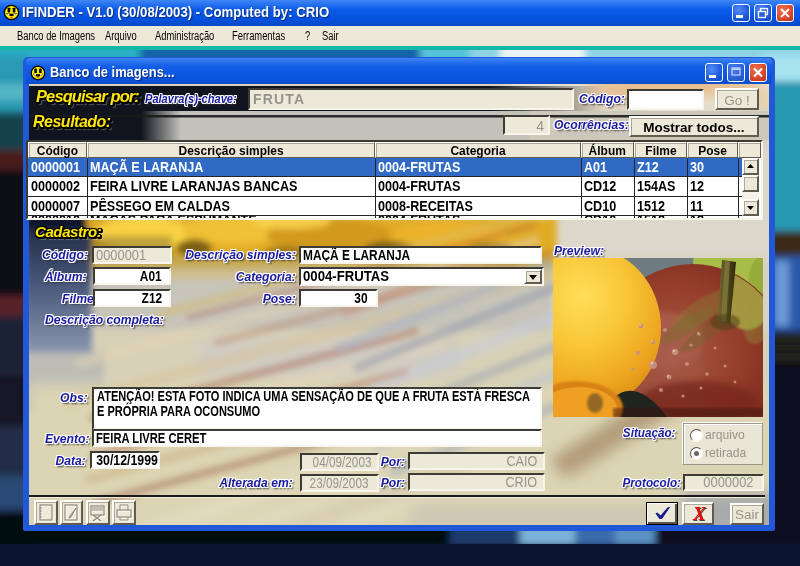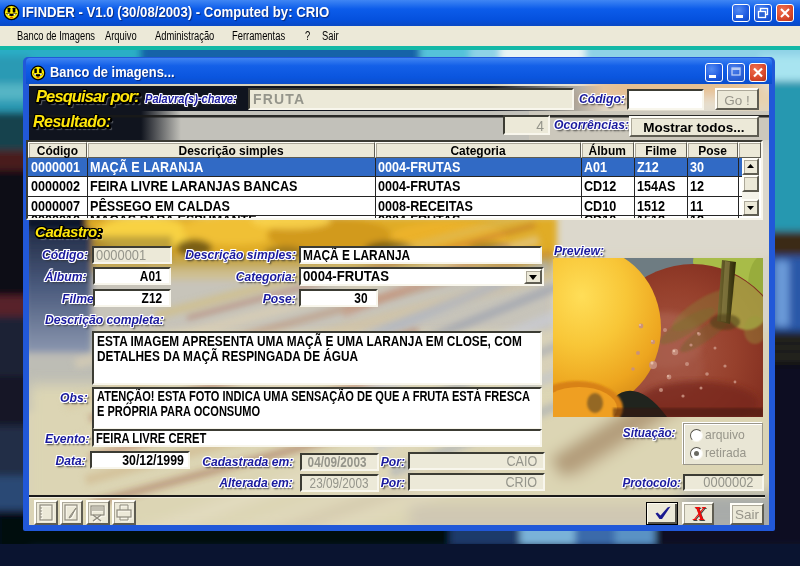--- a/index.html
+++ b/index.html
@@ -336,29 +336,27 @@
 <div class="fld" style="left:299px;top:267px;width:245px;height:19px;padding:0 2px;line-height:15px;"><span class="sx" style="transform:scaleX(0.94)">0004-FRUTAS</span>
   <div class="btn" style="right:0px;top:0px;width:18px;height:15px;padding:0;"><svg width="14" height="13">
           <path d="M7 9 L11 4 L3 4 Z" fill="#000"></path>
         </svg></div>
 </div>
 <div class="blab rlab" style="left:20px;top:291px;width:78px;"><span style="display:inline-block;transform:scaleX(0.9);transform-origin:100% 50%">Filme:</span></div>
 <div class="fld" style="left:93px;top:289px;width:78px;height:18px;padding:0 7px;line-height:14px;text-align:right;"><span class="sxr">Z12</span></div>
 <div class="blab rlab" style="left:216px;top:291px;width:80px;"><span style="display:inline-block;transform:scaleX(0.9);transform-origin:100% 50%">Pose:</span></div>
 <div class="fld" style="left:299px;top:289px;width:79px;height:18px;padding:0 8px;line-height:14px;text-align:right;"><span class="sxr">30</span></div>
 <div class="blab" style="left:45px;top:312px;"><span style="display:inline-block;transform:scaleX(0.9);transform-origin:0 50%">Descrição completa:</span></div>
-<div class="fld" style="left:92px;top:331px;width:450px;height:54px;padding:1px 3px;line-height:15px;"><span class="sx" style="transform:scaleX(0.845)">ESTA IMAGEM APRESENTA UMA MAÇÃ E UMA LARANJA EM CLOSE, COM<br>DETALHES DA MAÇÃ RESPINGADA DE ÁGUA</span></div>
 <div class="blab rlab" style="left:18px;top:390px;width:70px;"><span style="display:inline-block;transform:scaleX(0.9);transform-origin:100% 50%">Obs:</span></div>
 <div class="fld" style="left:92px;top:387px;width:450px;height:43px;padding:0px 3px;line-height:15px;"><span class="sx" style="transform:scaleX(0.79)">ATENÇÃO! ESTA FOTO INDICA UMA SENSAÇÃO DE QUE A FRUTA ESTÁ FRESCA<br>E PRÓPRIA PARA OCONSUMO</span></div>
 <div class="blab rlab" style="left:15px;top:431px;width:75px;"><span style="display:inline-block;transform:scaleX(0.9);transform-origin:100% 50%">Evento:</span></div>
 <div class="fld" style="left:92px;top:429px;width:450px;height:18px;padding:0 2px;line-height:14px;"><span class="sx" style="transform:scaleX(0.8)">FEIRA LIVRE CERET</span></div>
 <div class="blab rlab" style="left:16px;top:453px;width:70px;"><span style="display:inline-block;transform:scaleX(0.9);transform-origin:100% 50%">Data:</span></div>
-<div class="fld" style="left:90px;top:451px;width:100px;height:18px;line-height:14px;text-align:right;"><span class="sxc">30/12/1999</span></div>
-<div class="blab rlab" style="left:168px;top:454px;width:125px;"><span style="display:inline-block;transform:scaleX(0.9);transform-origin:100% 50%">Cadastrada em:</span></div>
-<div class="fld dis" style="left:300px;top:453px;width:79px;height:18px;line-height:14px;text-align:left;font-weight:bold;"><span class="sxc" style="transform:scaleX(0.84)">04/09/2003</span></div>
+<div class="fld" style="left:90px;top:451px;width:70px;height:18px;line-height:14px;text-align:right;"><span class="sxc">30/12/1999</span></div>
+<div class="fld dis" style="left:300px;top:453px;width:79px;height:18px;line-height:14px;text-align:right;"><span class="sxc" style="transform:scaleX(0.84)">04/09/2003</span></div>
 <div class="blab rlab" style="left:362px;top:454px;width:43px;"><span style="display:inline-block;transform:scaleX(0.9);transform-origin:100% 50%">Por:</span></div>
 <div class="fld dis" style="left:408px;top:452px;width:137px;height:18px;padding:0 6px;line-height:14px;text-align:right;"><span class="sxr" style="transform:scaleX(0.9)">CAIO</span></div>
 <div class="blab rlab" style="left:168px;top:475px;width:125px;"><span style="display:inline-block;transform:scaleX(0.9);transform-origin:100% 50%">Alterada em:</span></div>
 <div class="fld dis" style="left:300px;top:474px;width:79px;height:18px;line-height:14px;text-align:center;"><span class="sxc" style="transform:scaleX(0.84)">23/09/2003</span></div>
 <div class="blab rlab" style="left:362px;top:475px;width:43px;"><span style="display:inline-block;transform:scaleX(0.9);transform-origin:100% 50%">Por:</span></div>
 <div class="fld dis" style="left:408px;top:473px;width:137px;height:18px;padding:0 6px;line-height:14px;text-align:right;"><span class="sxr" style="transform:scaleX(0.9)">CRIO</span></div>
 
 <div class="blab" style="left:554px;top:243px;"><span style="display:inline-block;transform:scaleX(0.9);transform-origin:0 50%">Preview:</span></div>
 <svg class="abs" id="fruit" style="left:553px;top:258px;" width="210" height="159" viewBox="0 0 210 159">
  <defs>

